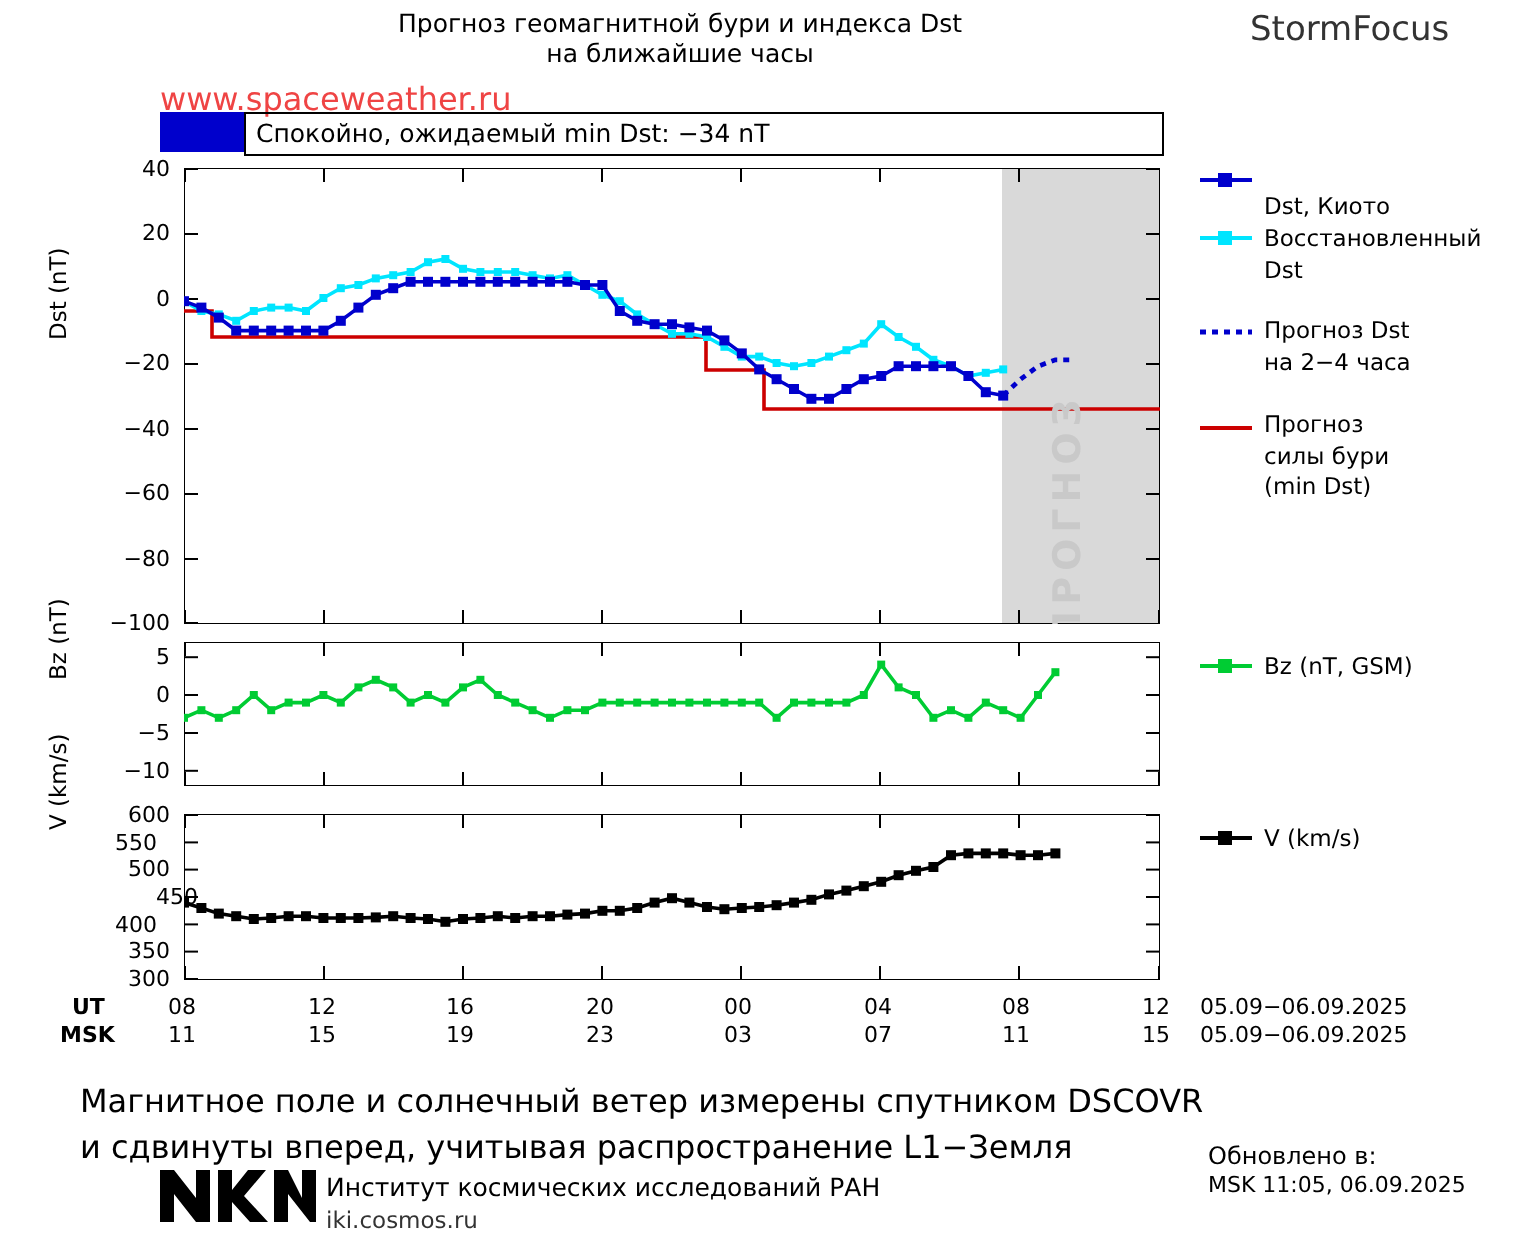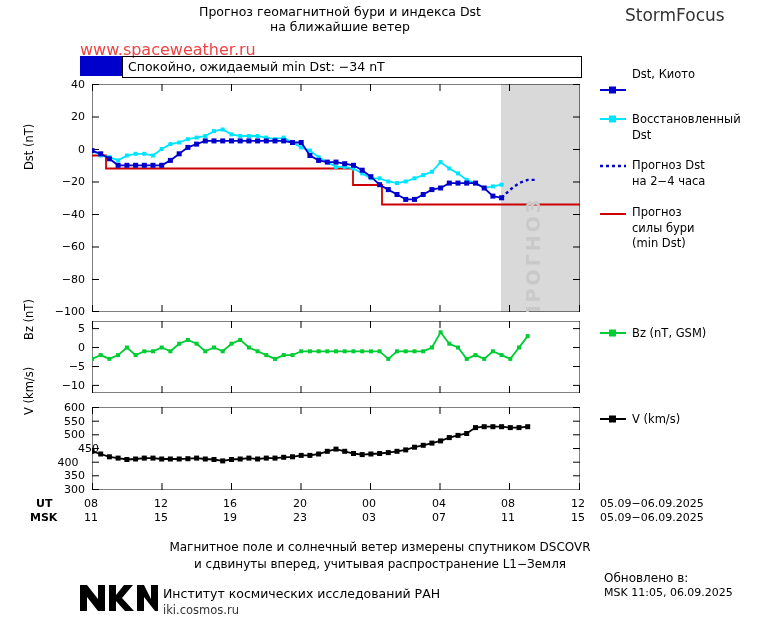--- a/index.html
+++ b/index.html
@@ -11,35 +11,35 @@
   .abs{position:absolute;}
   .ttl{font-size:12.5px;text-align:center;}
   .sub{font-size:16px;color:#ef4444;}
   .brand{font-size:17px;color:#333;}
   .legend-txt{font-size:11.5px;}
   .tick{font-size:11px;}
   svg{display:block;}
   .watermark{
     font-size:19px;color:#c9c9c9;letter-spacing:3px;font-weight:bold;
   }
-  .bottom-note{font-size:12px;text-align:center;}
+  .bottom-note{font-size:16px;}
   .iki-txt{font-size:12.5px;}
   .upd{font-size:11px;line-height:1.35;}
   .dates{font-size:11px;}
   .axlabel-rot{
     transform:rotate(-90deg);transform-origin:left top;white-space:nowrap;
     font-size:11.5px;
   }
 </style>
 </head>
 <body>
 
 <div class="abs ttl" style="left:80px;top:4px;width:520px;">
   <div>Прогноз геомагнитной бури и индекса Dst</div>
-  <div>на ближайшие ветер</div>
+  <div>на ближайшие часы</div>
 </div>
 <div class="abs sub" style="left:80px;top:40px;width:520px;">www.spaceweather.ru</div>
 <div class="abs brand" style="left:625px;top:5px;">StormFocus</div>
 
 <div class="abs" style="left:80px;top:56px;width:42px;height:20px;background:#0000cc;"></div>
 <div class="abs" style="left:122px;top:56px;width:458px;height:20px;border:1px solid #000;"></div>
 <div class="abs" style="left:128px;top:59px;font-size:12.5px;">Спокойно, ожидаемый min Dst: −34 nT</div>
 
 <div class="abs" style="left:22px;top:170px;">
   <div class="axlabel-rot">Dst (nT)</div>
@@ -208,21 +208,21 @@
 <div class="abs tick" style="left:51px;top:240px;width:34px;text-align:right;">−60</div>
 <div class="abs tick" style="left:51px;top:273px;width:34px;text-align:right;">−80</div>
 <div class="abs tick" style="left:44px;top:305px;width:41px;text-align:right;">−100</div>
 
 <div class="abs" style="left:600px;top:84px;">
   <svg width="26" height="12">
       <line x1="0" y1="6" x2="26" y2="6" stroke="#0000cc" stroke-width="2"></line>
       <rect x="9" y="2.5" width="7" height="7" fill="#0000cc"></rect>
     </svg>
 </div>
-<div class="abs legend-txt" style="left:632px;top:67px;">Dst, Киото</div>
+<div class="abs legend-txt" style="left:632px;top:96px;">Dst, Киото</div>
 
 <div class="abs" style="left:600px;top:113px;">
   <svg width="26" height="12">
       <line x1="0" y1="6" x2="26" y2="6" stroke="#00e5ff" stroke-width="2"></line>
       <rect x="9" y="2.5" width="7" height="7" fill="#00e5ff"></rect>
     </svg>
 </div>
 <div class="abs legend-txt" style="left:632px;top:112px;line-height:1.35;">
   <div>Восстановленный</div>
   <div>Dst</div>
@@ -443,21 +443,21 @@
     <rect x="398.4" y="17.2" width="5" height="5"></rect>
         <rect x="407.1" y="17.2" width="5" height="5"></rect>
     <rect x="415.8" y="18.1" width="5" height="5"></rect>
         <rect x="424.5" y="18.1" width="5" height="5"></rect>
     <rect x="433.2" y="17.2" width="5" height="5"></rect>
   </g>
 </svg>
 </div>
 
 <div class="abs tick" style="left:51px;top:401px;width:34px;text-align:right;">600</div>
-<div class="abs tick" style="left:51px;top:415px;width:34px;text-align:right;">550</div>
+<div class="abs tick" style="left:51px;top:415px;width:34px;text-align:center;">550</div>
 <div class="abs tick" style="left:51px;top:428px;width:34px;text-align:right;">500</div>
 <div class="abs tick" style="left:65px;top:442px;width:34px;text-align:right;">450</div>
 <div class="abs tick" style="left:51px;top:456px;width:34px;text-align:center;">400</div>
 <div class="abs tick" style="left:51px;top:469px;width:34px;text-align:right;">350</div>
 <div class="abs tick" style="left:51px;top:483px;width:34px;text-align:right;">300</div>
 
 <div class="abs" style="left:600px;top:413px;">
   <svg width="26" height="12">
       <line x1="0" y1="6" x2="26" y2="6" stroke="#000000" stroke-width="2"></line>
       <rect x="9" y="2.5" width="7" height="7" fill="#000000"></rect>

